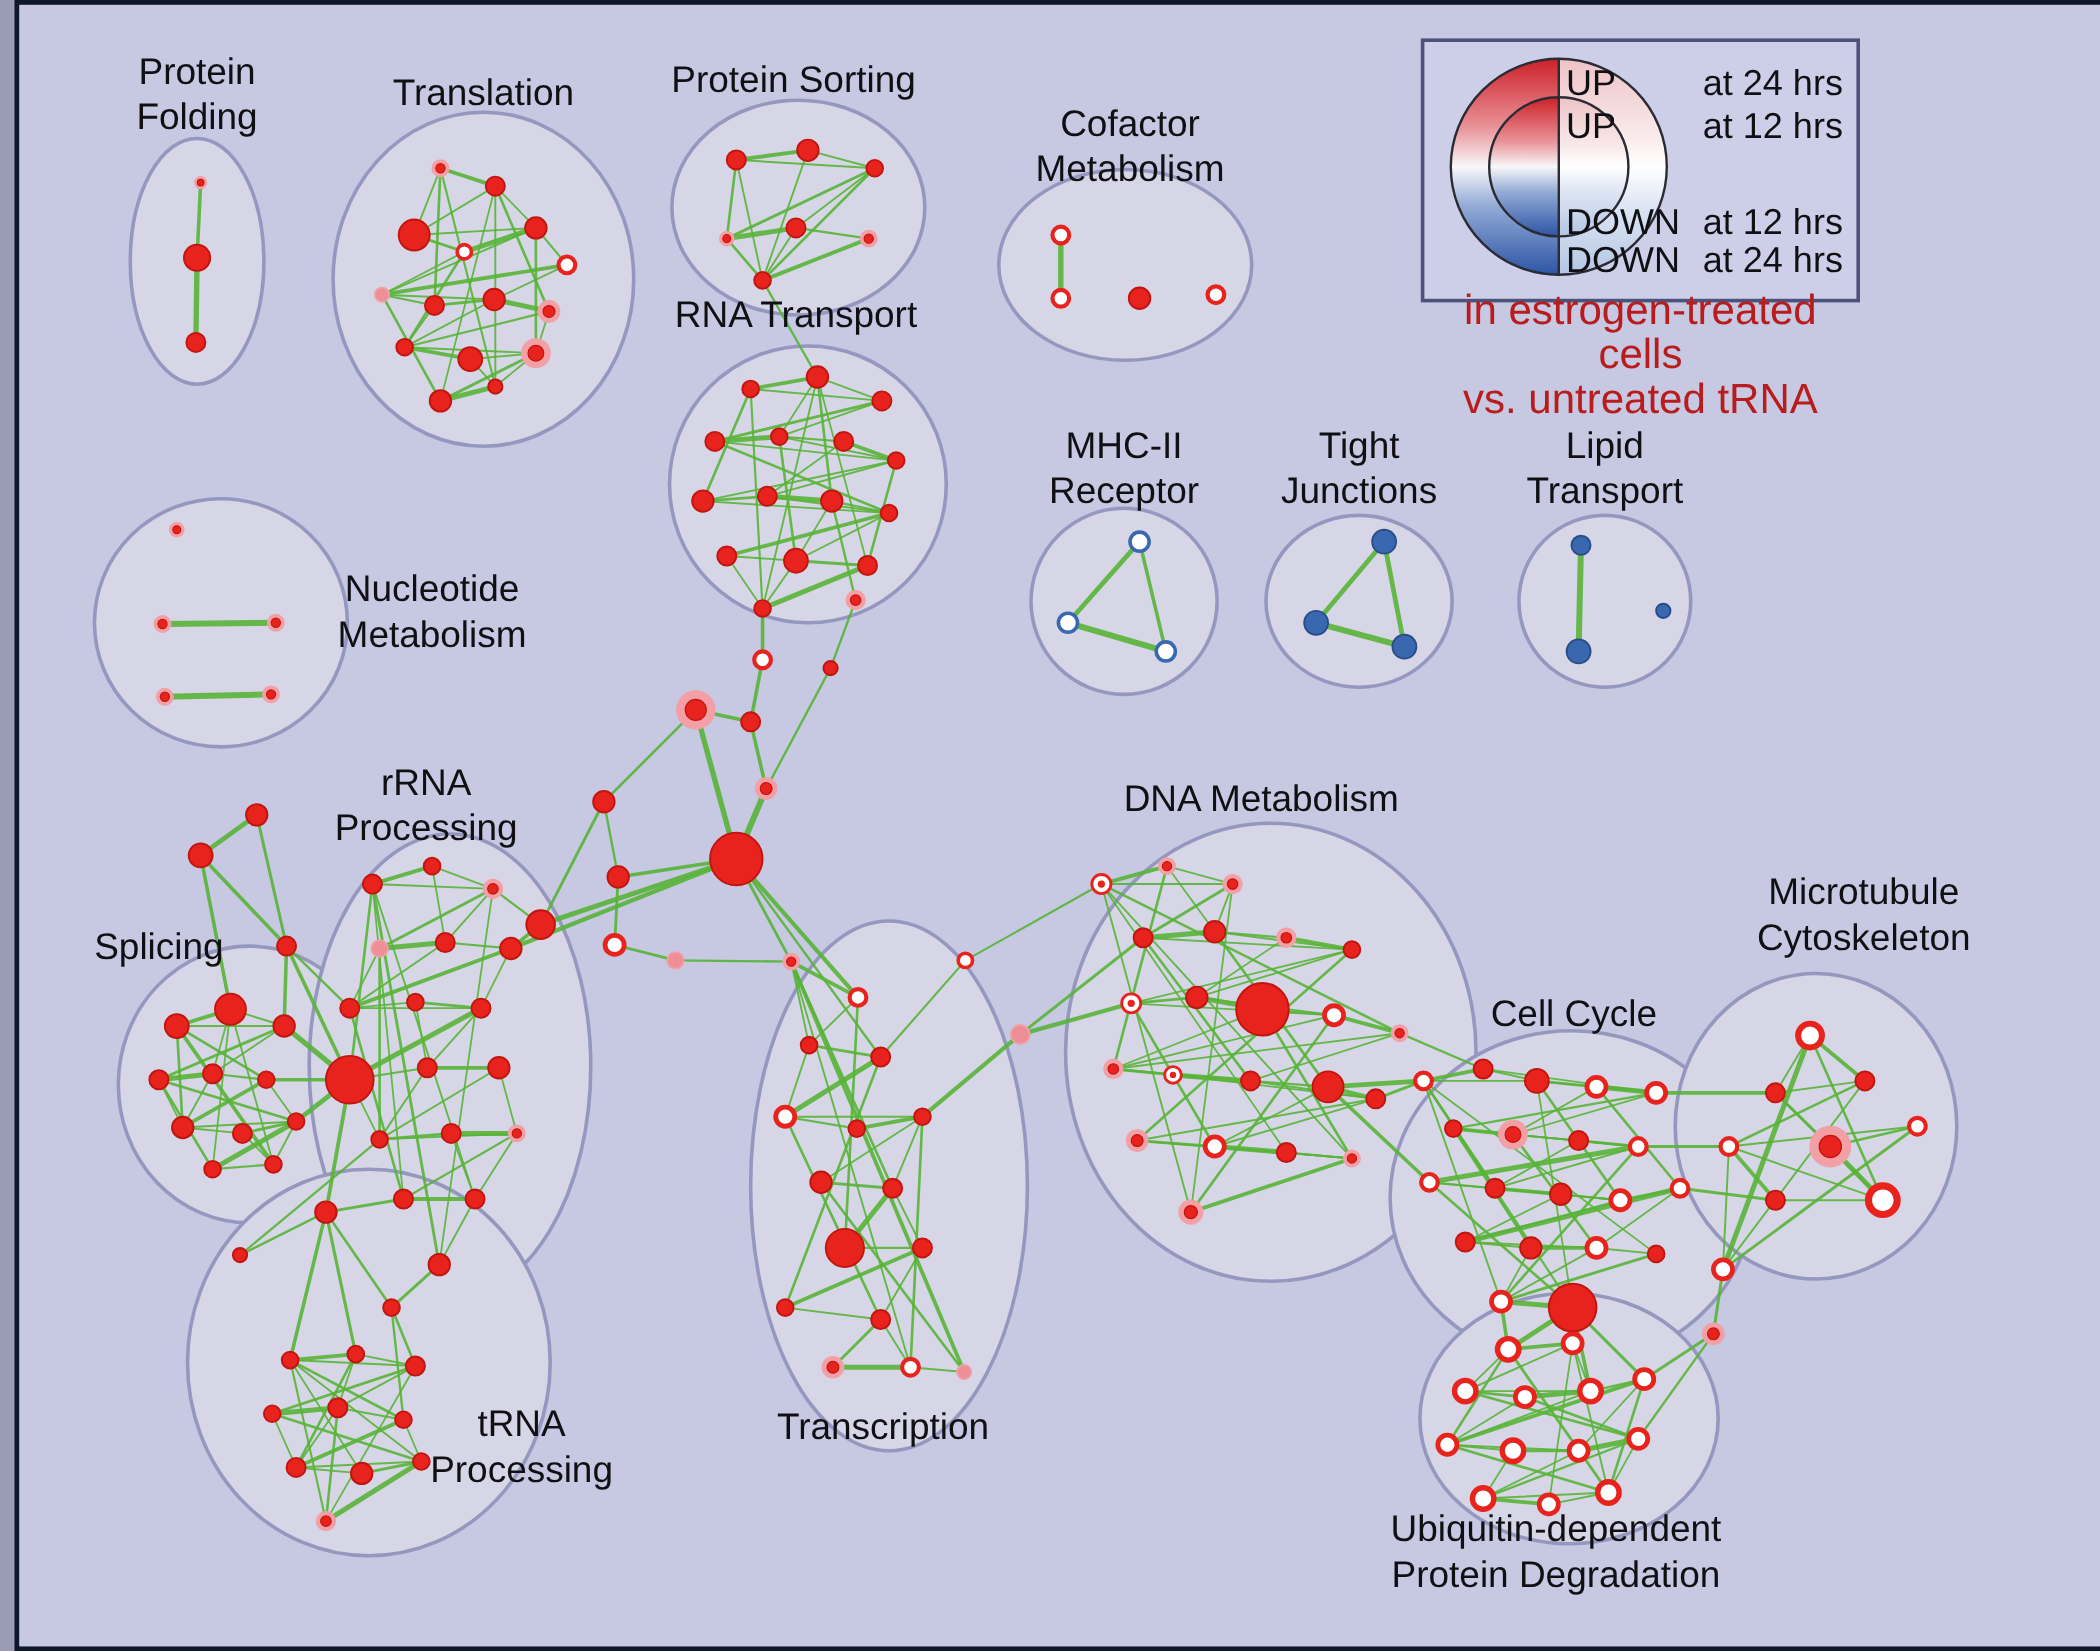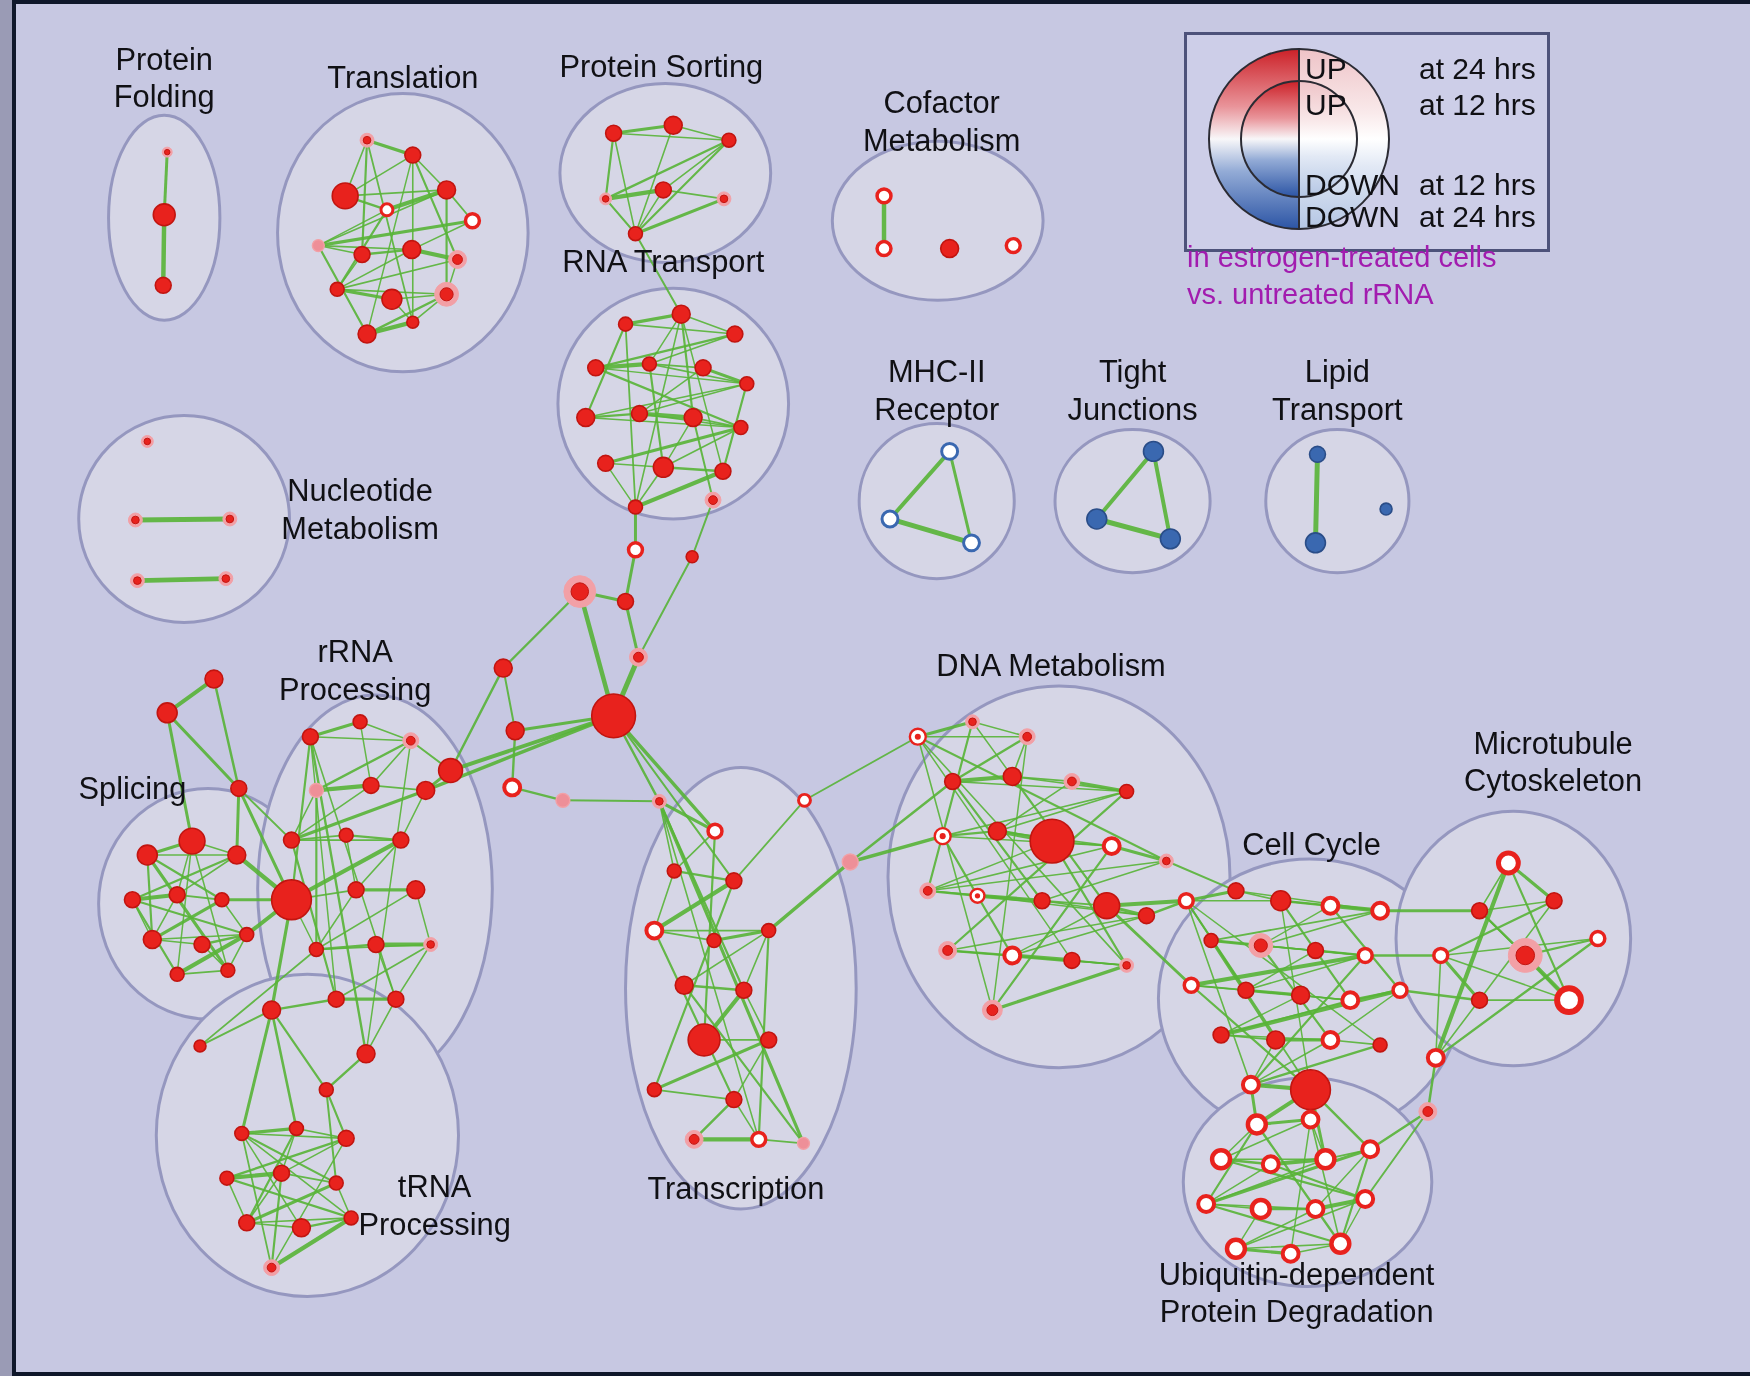--- a/index.html
+++ b/index.html
@@ -7,21 +7,21 @@
     position:relative;width:1750px;height:1376px;box-sizing:border-box;
     border:4px solid #0f172a;background:#c7c8e2;overflow:hidden;margin-left:12px;
   }
   #net{position:absolute;left:0;top:0;}
   text{font-family:"Liberation Sans",sans-serif;}
   #legend-box{
     position:absolute;left:1168px;top:28px;width:366px;height:220px;
     box-sizing:border-box;border:3px solid #4d527a;background:#cdcee8;z-index:3;
   }
   #legend-box .cap{
-    font-size:29px;color:#a21caf;line-height:37px;
+    text-align:center;font-size:35px;color:#b91c1c;line-height:37px;
   }
   .legend-text{font-size:30px;fill:#101014;}
 </style>
 </head>
 <body>
 
 <div id="figure-wrap">
 
   <svg id="net" width="1742" height="1368" viewBox="0 0 1750 1376">
       <rect x="0" y="0" width="1750" height="1376" fill="#c7c8e2"></rect>
@@ -1152,16 +1152,16 @@
       <text class="legend-text" x="118" y="44">UP</text>
       <text class="legend-text" x="232" y="44">at 24 hrs</text>
       <text class="legend-text" x="118" y="80">UP</text>
       <text class="legend-text" x="232" y="80">at 12 hrs</text>
       <text class="legend-text" x="118" y="160">DOWN</text>
       <text class="legend-text" x="232" y="160">at 12 hrs</text>
       <text class="legend-text" x="118" y="192">DOWN</text>
       <text class="legend-text" x="232" y="192">at 24 hrs</text>
     </svg>
     <div class="cap">in estrogen-treated cells</div>
-    <div class="cap">vs. untreated rRNA</div>
+    <div class="cap">vs. untreated tRNA</div>
   </div>
 
 </div>
 
 </body></html>

